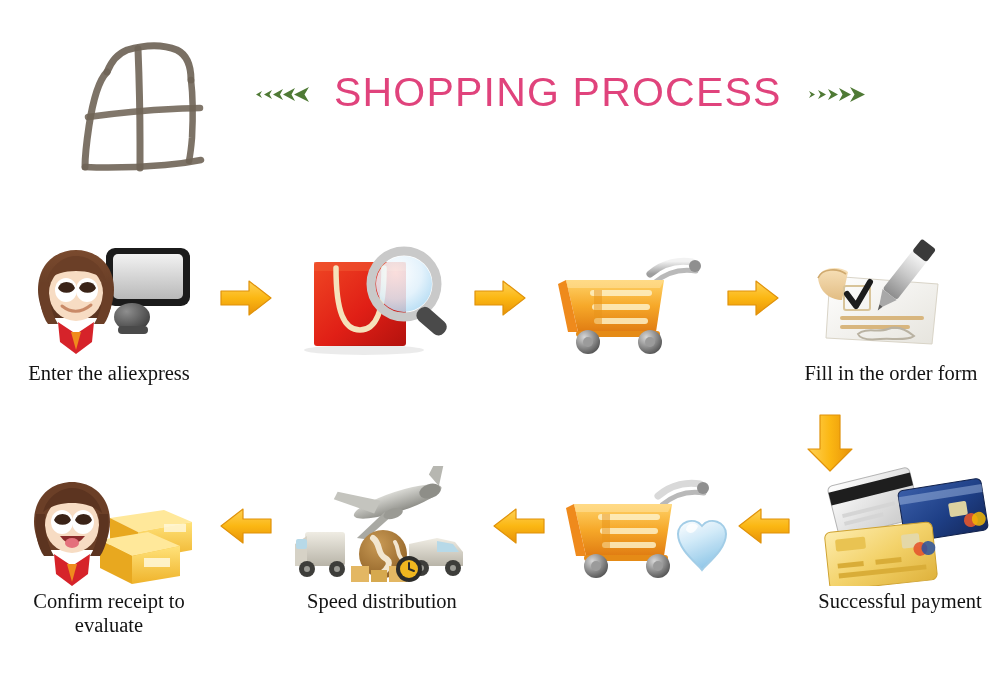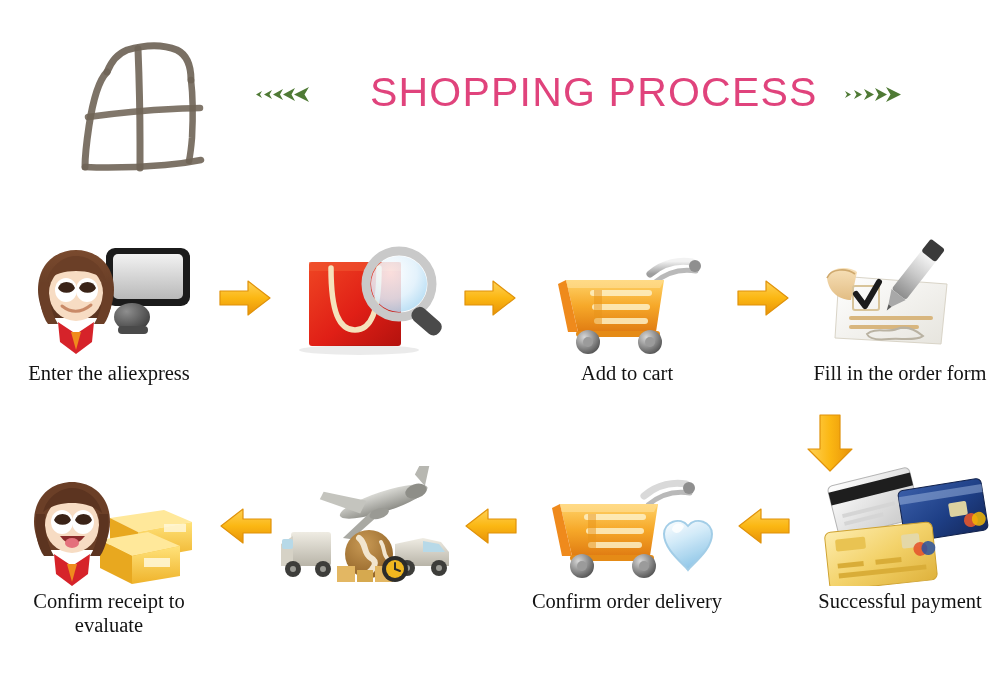--- a/index.html
+++ b/index.html
@@ -20,21 +20,21 @@
   .sketch {
     position:absolute; left:55px; top:22px; width:165px; height:165px;
   }
   .title-row {
     position:absolute; left:250px; top:72px;
     display:flex; align-items:center; gap:14px;
   }
   .title-text {
     font-family:"Liberation Sans", sans-serif;
     font-size:41px; font-weight:400; letter-spacing:1.2px;
-    color:#e0437c; white-space:nowrap; line-height:1;margin-left:36px;
+    color:#e0437c; white-space:nowrap; line-height:1;
   }
   .chev-group { display:flex; align-items:center; gap:1px; }
   .chev-group.left { margin-right:4px; }
   .chev-group.right { margin-left:6px; }
   .chev { display:block; }
 
   
   .flow { position:absolute; left:0; top:200px; width:1000px; height:500px; }
 
   .row { position:absolute; left:0; width:1000px; height:175px; display:flex; }
@@ -244,21 +244,20 @@
           <rect x="62" y="52" width="8" height="34" fill="#e8941a" opacity="0.5"></rect>
 
           <rect x="44" y="93" width="84" height="6" rx="3" fill="#e58b16"></rect>
 
           <circle cx="56" cy="104" r="12" fill="url(#wheel)"></circle>
           <circle cx="56" cy="104" r="5" fill="#9b9b9b"></circle>
           <circle cx="118" cy="104" r="12" fill="url(#wheel)"></circle>
           <circle cx="118" cy="104" r="5" fill="#9b9b9b"></circle>
         </svg>
       </div>
-      <div class="label">Add to cart</div>
     </div>
 
     <div class="arrow-cell">
       <svg width="55" height="40" viewBox="0 0 55 40">
         <path d="M2,13 L30,13 L30,3 L52,20 L30,37 L30,27 L2,27 Z" fill="url(#ar1)" stroke="#e0920a" stroke-width="1.2" stroke-linejoin="round"></path>
       </svg>
     </div>
 
     <div class="step">
       <div class="art">
@@ -426,20 +425,21 @@
 
           <rect x="64" y="100" width="18" height="16" fill="#e3b763"></rect>
           <rect x="84" y="104" width="16" height="12" fill="#d6a94f"></rect>
           <rect x="102" y="100" width="18" height="16" fill="#e3b763"></rect>
 
           <circle cx="122" cy="103" r="13" fill="#2c2c2a"></circle>
           <circle cx="122" cy="103" r="9" fill="#f0b71f"></circle>
           <path d="M122,97 L122,103 L127,105" stroke="#2c2c2a" stroke-width="2" fill="none" stroke-linecap="round"></path>
         </svg>
       </div>
+      <div class="label">Speed distribution</div>
     </div>
 
     <div class="arrow-cell">
       <svg width="55" height="40" viewBox="0 0 55 40">
         <path d="M53,13 L25,13 L25,3 L3,20 L25,37 L25,27 L53,27 Z" fill="url(#arl)" stroke="#e0920a" stroke-width="1.2" stroke-linejoin="round"></path>
       </svg>
     </div>
 
     <div class="step">
       <div class="art">
@@ -475,21 +475,20 @@
           <rect x="38" y="89" width="84" height="6" rx="3" fill="#e58b16"></rect>
           <circle cx="50" cy="100" r="12" fill="url(#wheel2)"></circle>
             <circle cx="50" cy="100" r="5" fill="#9b9b9b"></circle>
           <circle cx="112" cy="100" r="12" fill="url(#wheel2)"></circle>
             <circle cx="112" cy="100" r="5" fill="#9b9b9b"></circle>
 
           <path d="M132,68 C132,56 148,50 156,60 C164,50 180,56 180,68 C180,84 160,98 156,104 C152,98 132,84 132,68 Z" fill="url(#heartg)" stroke="#9ecbe6" stroke-width="2" opacity="0.95"></path>
           <path d="M140,64 C140,58 148,55 152,60 C150,66 144,70 140,64 Z" fill="#ffffff" opacity="0.8"></path>
         </svg>
       </div>
-      <div class="label">Confirm order delivery</div>
     </div>
 
     <div class="arrow-cell">
       <svg width="55" height="40" viewBox="0 0 55 40">
         <path d="M53,13 L25,13 L25,3 L3,20 L25,37 L25,27 L53,27 Z" fill="url(#arl)" stroke="#e0920a" stroke-width="1.2" stroke-linejoin="round"></path>
       </svg>
     </div>
 
     <div class="step">
       <div class="art">

